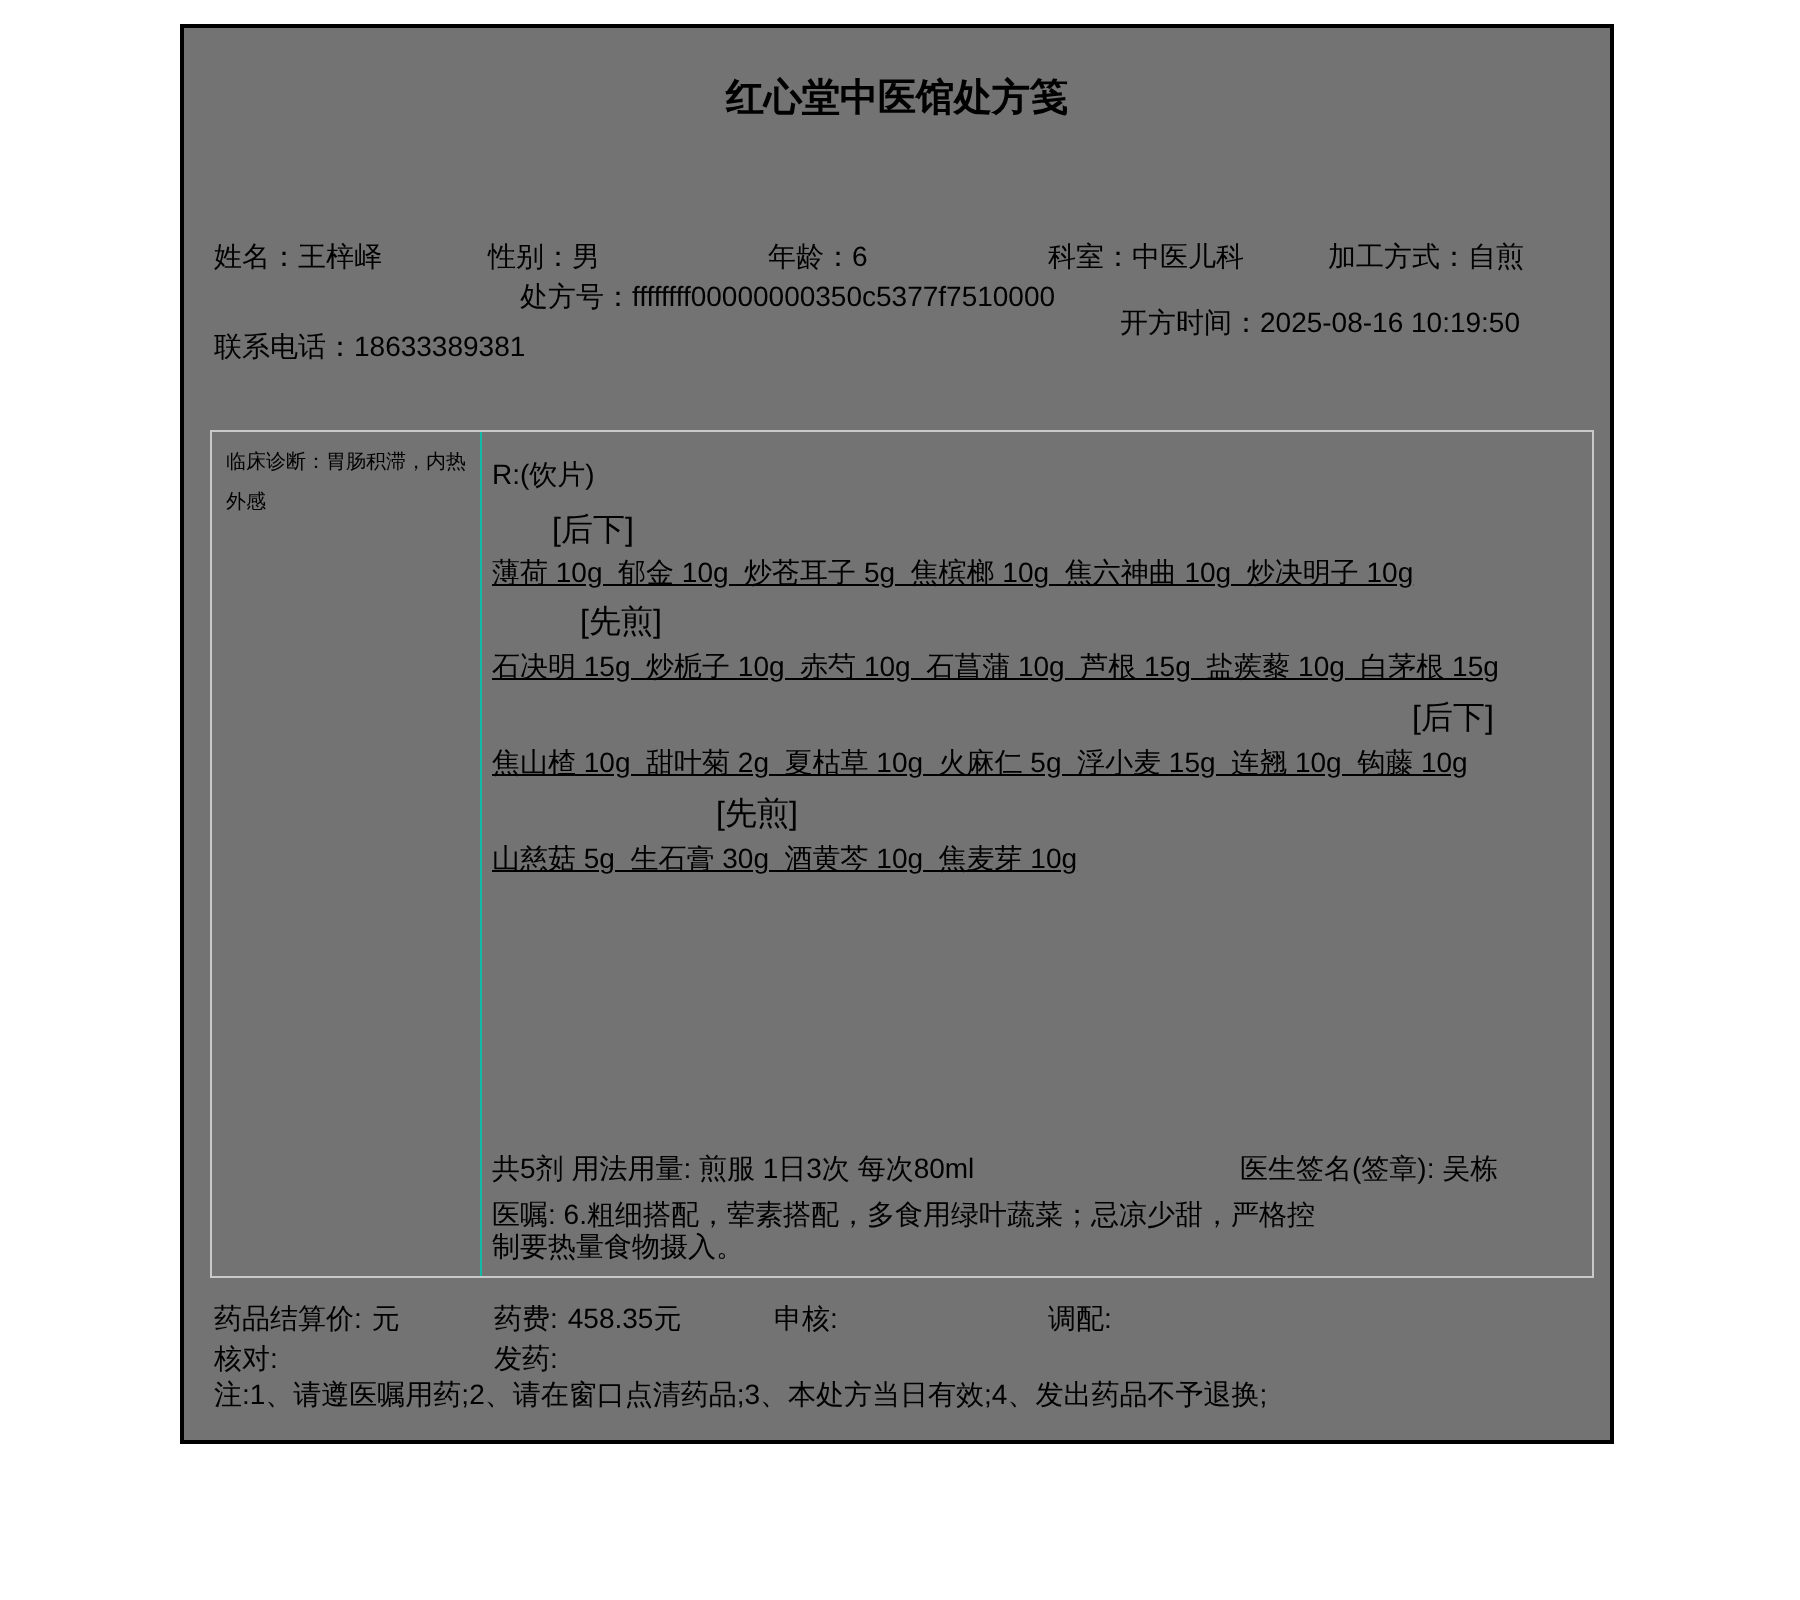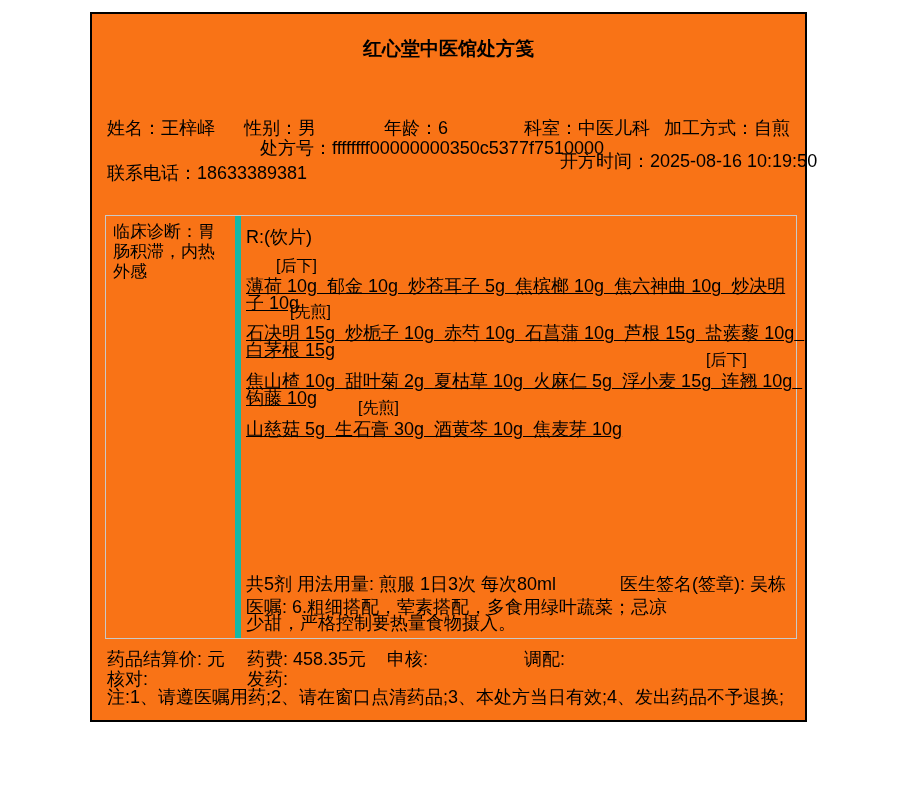--- a/index.html
+++ b/index.html
@@ -1,27 +1,27 @@
 <!DOCTYPE html>
 <html><head>
 <meta charset="utf-8">
 <style>
   html,body{margin:0;padding:0;background:#fff;}
   .page{position:relative;width:900px;height:800px;background:#fff;color:#000;
         font-family:"Liberation Sans",sans-serif;}
   .sheet{position:absolute;left:90px;top:12px;width:717px;height:710px;
-         border:2px solid #000;box-sizing:border-box;background:#f97316;}
-  .abs{position:absolute;white-space:nowrap;font-size:18px;line-height:17px;}
+         border:2px solid #000;box-sizing:border-box;background:#737373;}
+  .abs{position:absolute;white-space:nowrap;font-size:14px;line-height:17px;}
   .title{position:absolute;left:0;top:22px;width:100%;text-align:center;
          font-size:19px;font-weight:bold;}
   .rxbox{position:absolute;left:13px;top:201px;width:692px;height:424px;
          border:1px solid #c9c9c9;box-sizing:border-box;}
   .diag{position:absolute;left:0;top:0;width:135px;height:100%;
-        border-right:6px solid #14b8a6;box-sizing:border-box;
-        padding:6px 7px;font-size:17px;line-height:20px;}
+        border-right:1px solid #14b8a6;box-sizing:border-box;
+        padding:6px 7px;font-size:10px;line-height:20px;}
   .tag{font-size:16px;}
   .meds{white-space:pre-wrap;text-decoration:underline;}
   .advice{white-space:normal;width:424px;line-height:16px;}
   .sv{margin-left:5px;}
 </style>
 </head>
 <body>
 
 <div class="page">
   <div class="sheet">

